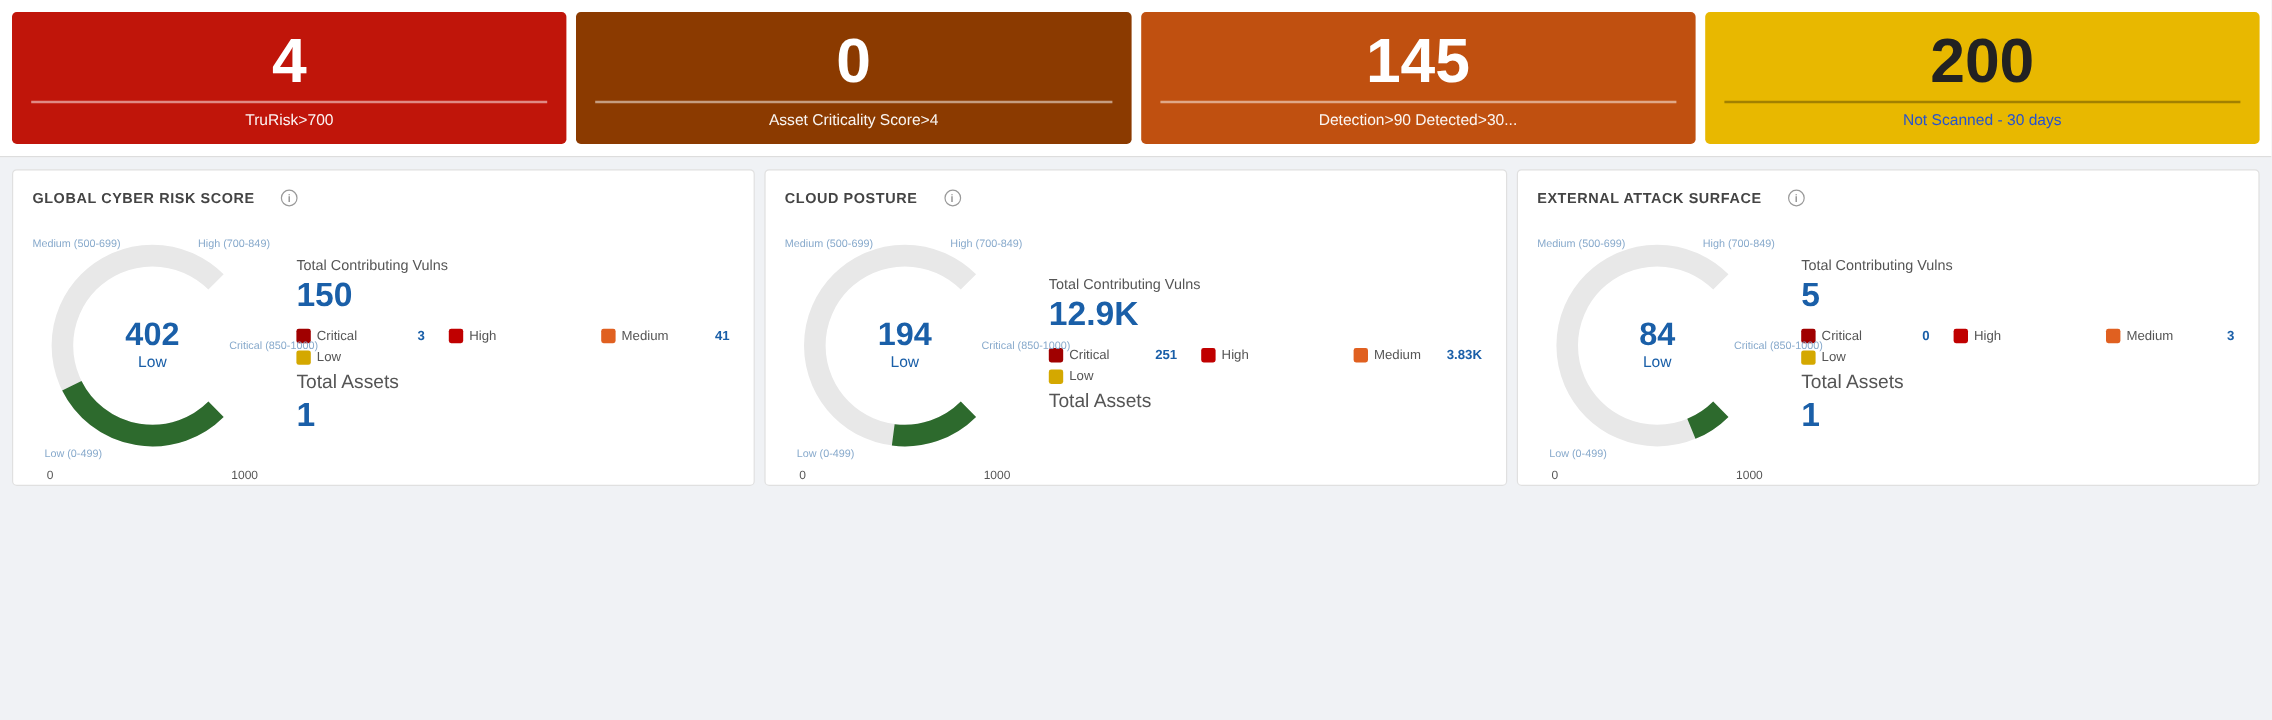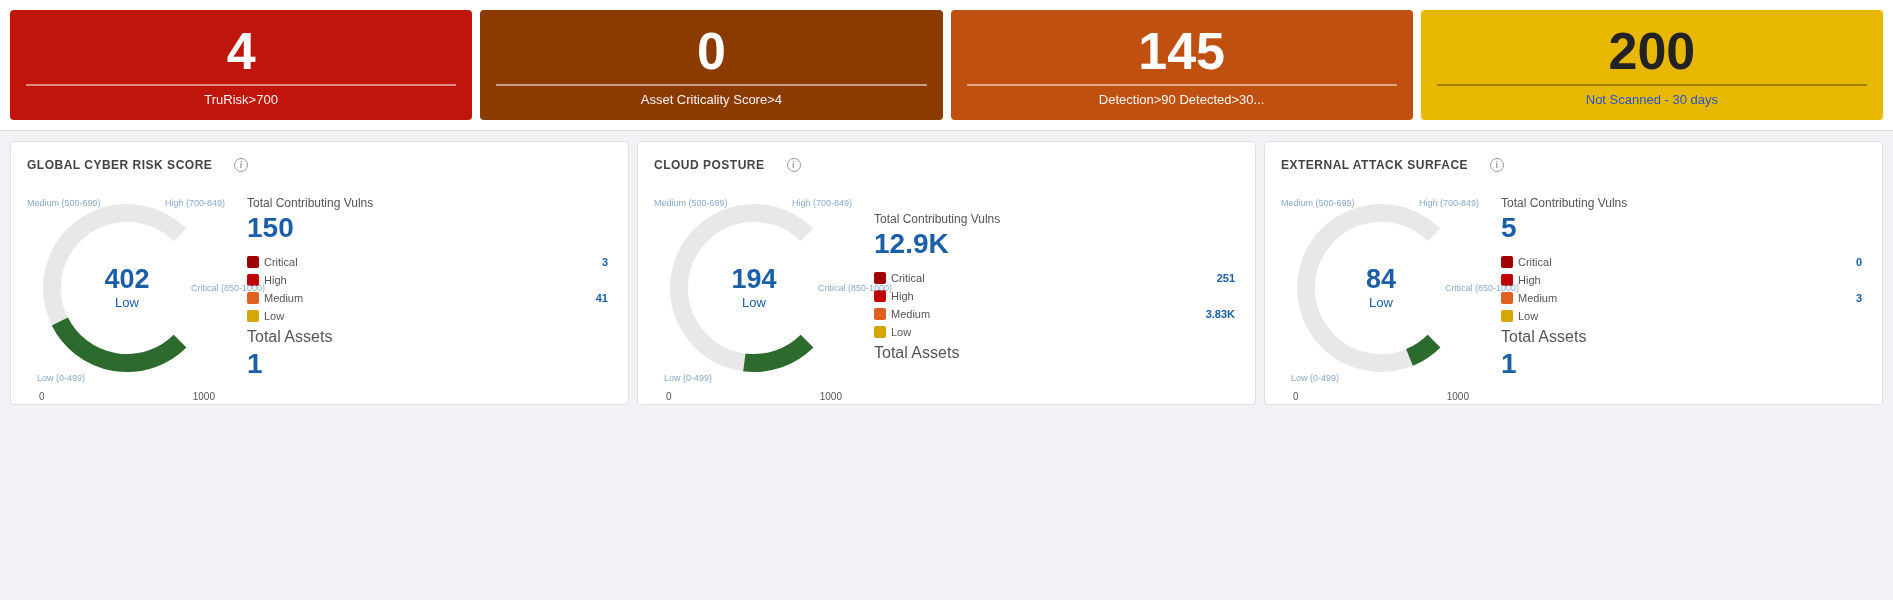--- a/index.html
+++ b/index.html
@@ -150,21 +150,21 @@
 
     .total-vulns-val {
       font-size: 28px;
       font-weight: bold;
       color: #1a5fa8;
       margin-bottom: 12px;
     }
 
     .vuln-grid {
       display: grid;
-      grid-template-columns: 1fr;
+      grid-template-columns: 1fr 1fr 1fr;
       gap: 6px 16px;
       margin-bottom: 6px;
     }
 
     .vuln-row {
       display: flex;
       align-items: center;
       gap: 5px;
       font-size: 11px;
       color: #555;

